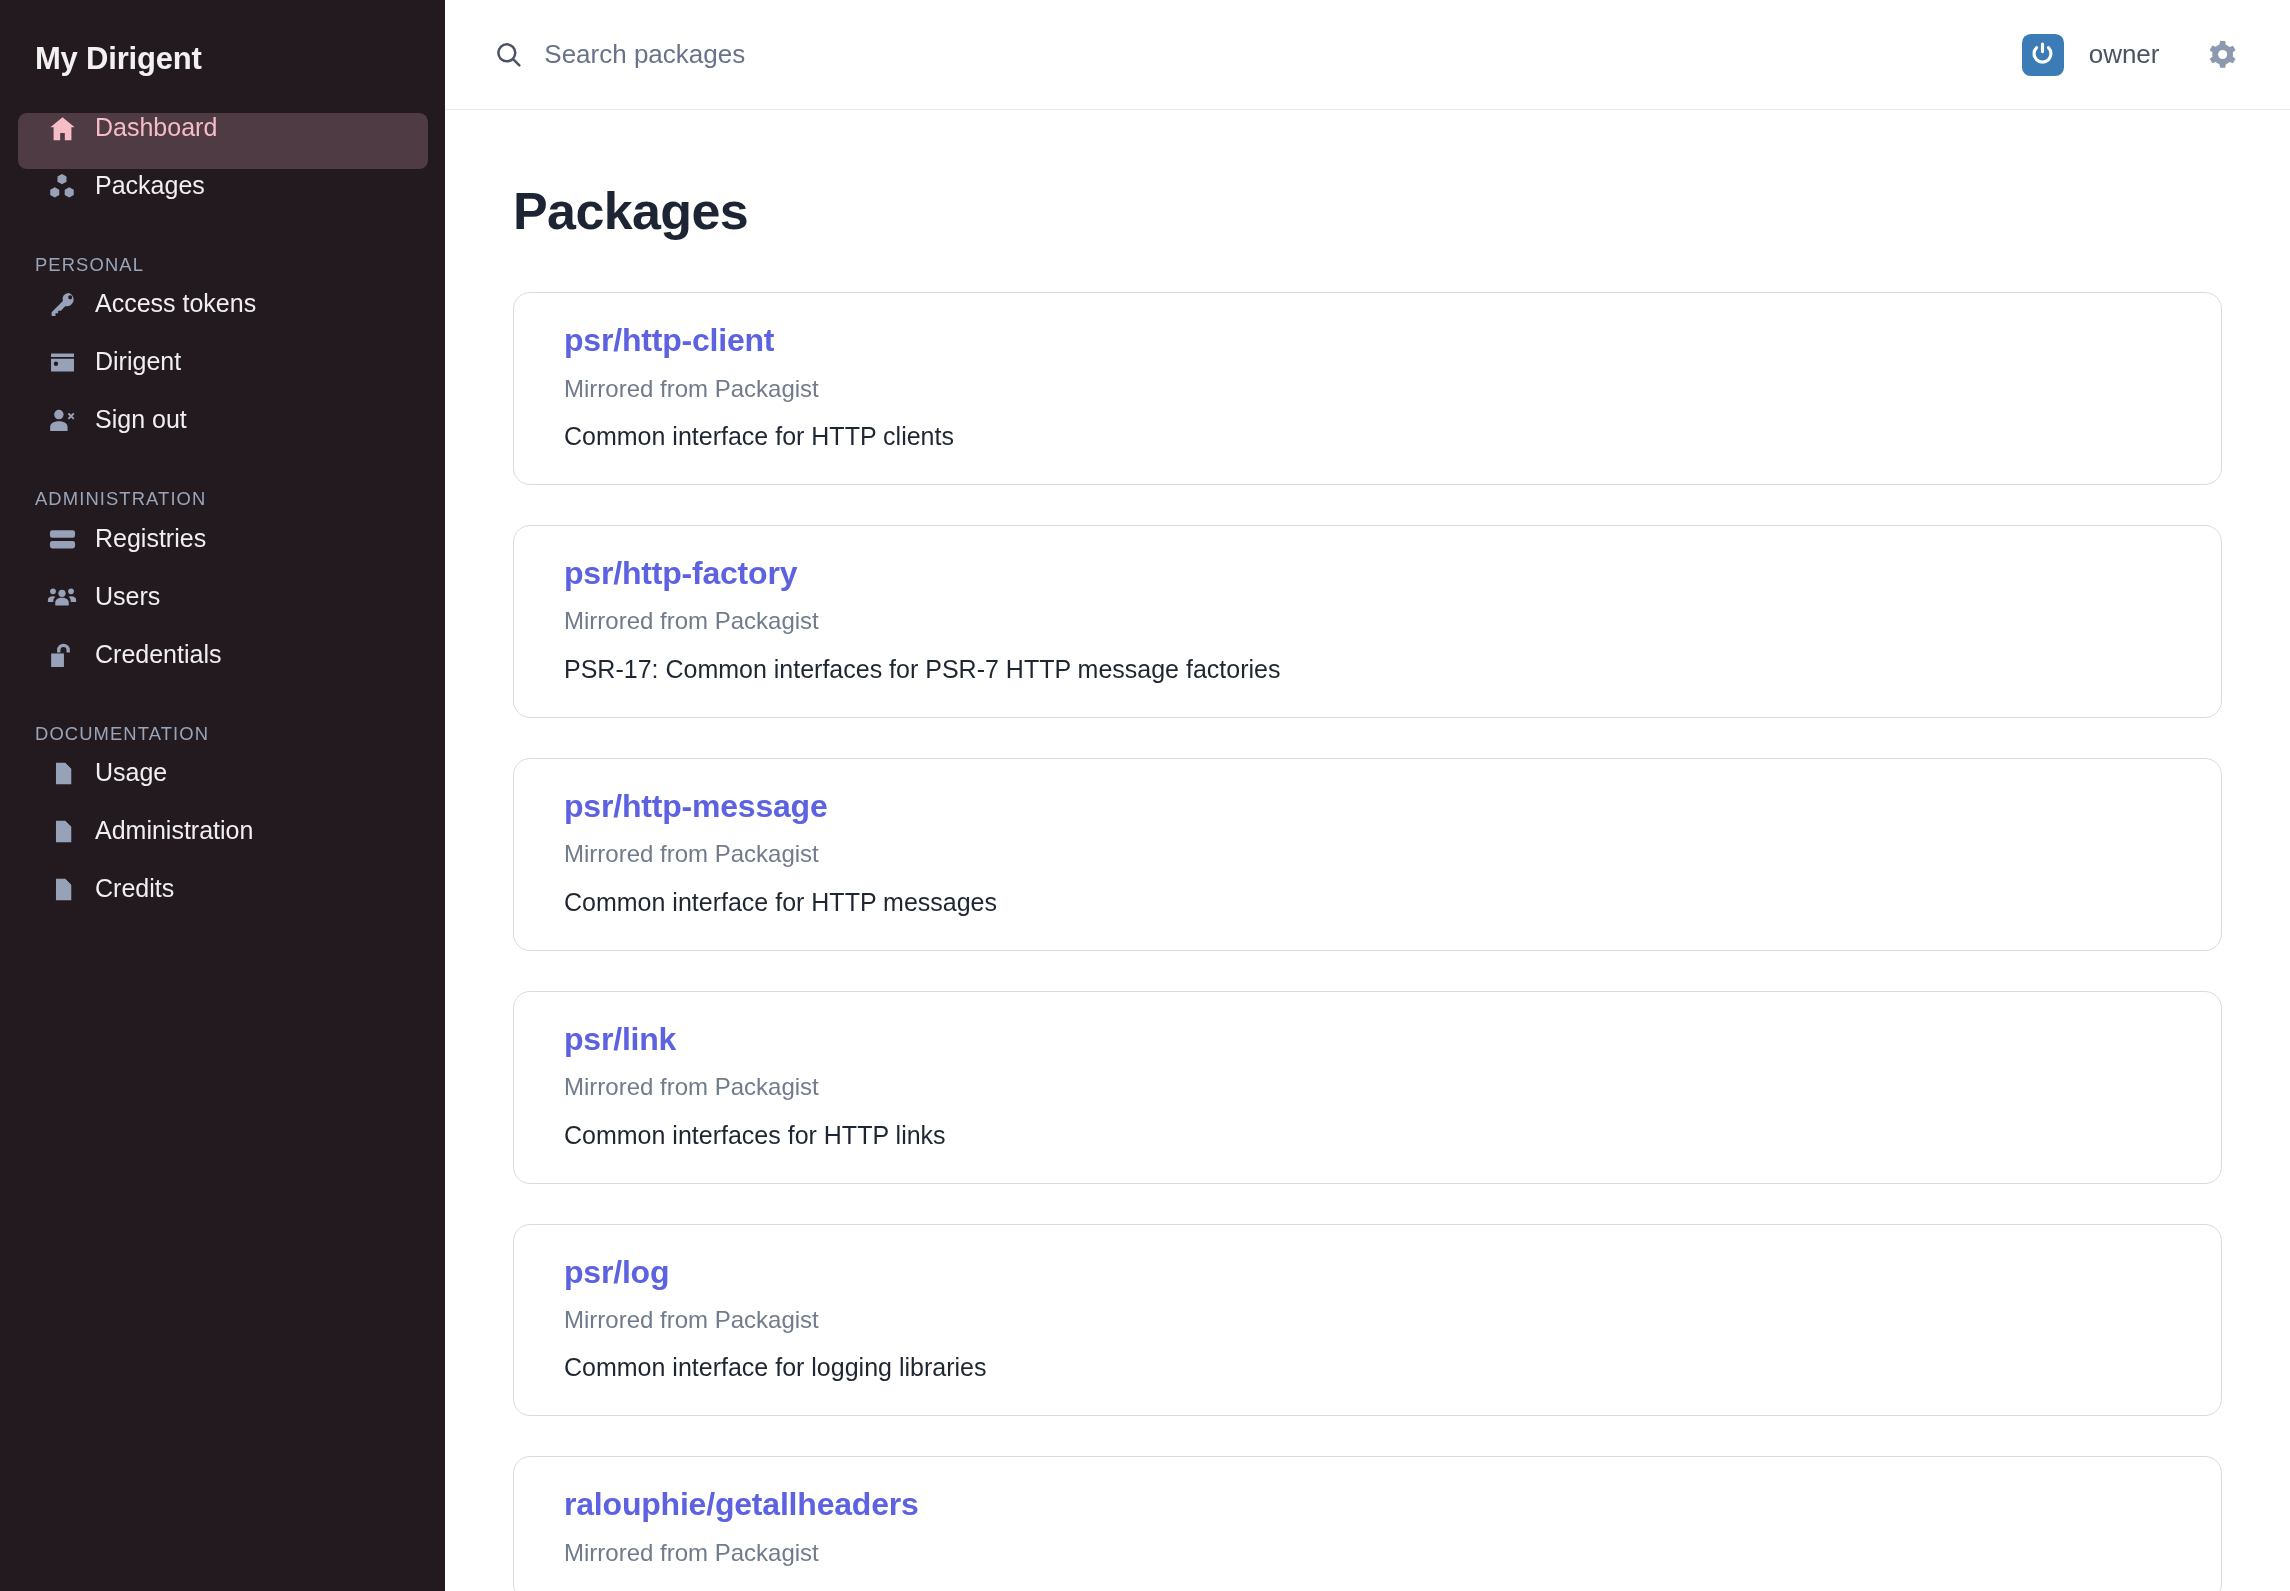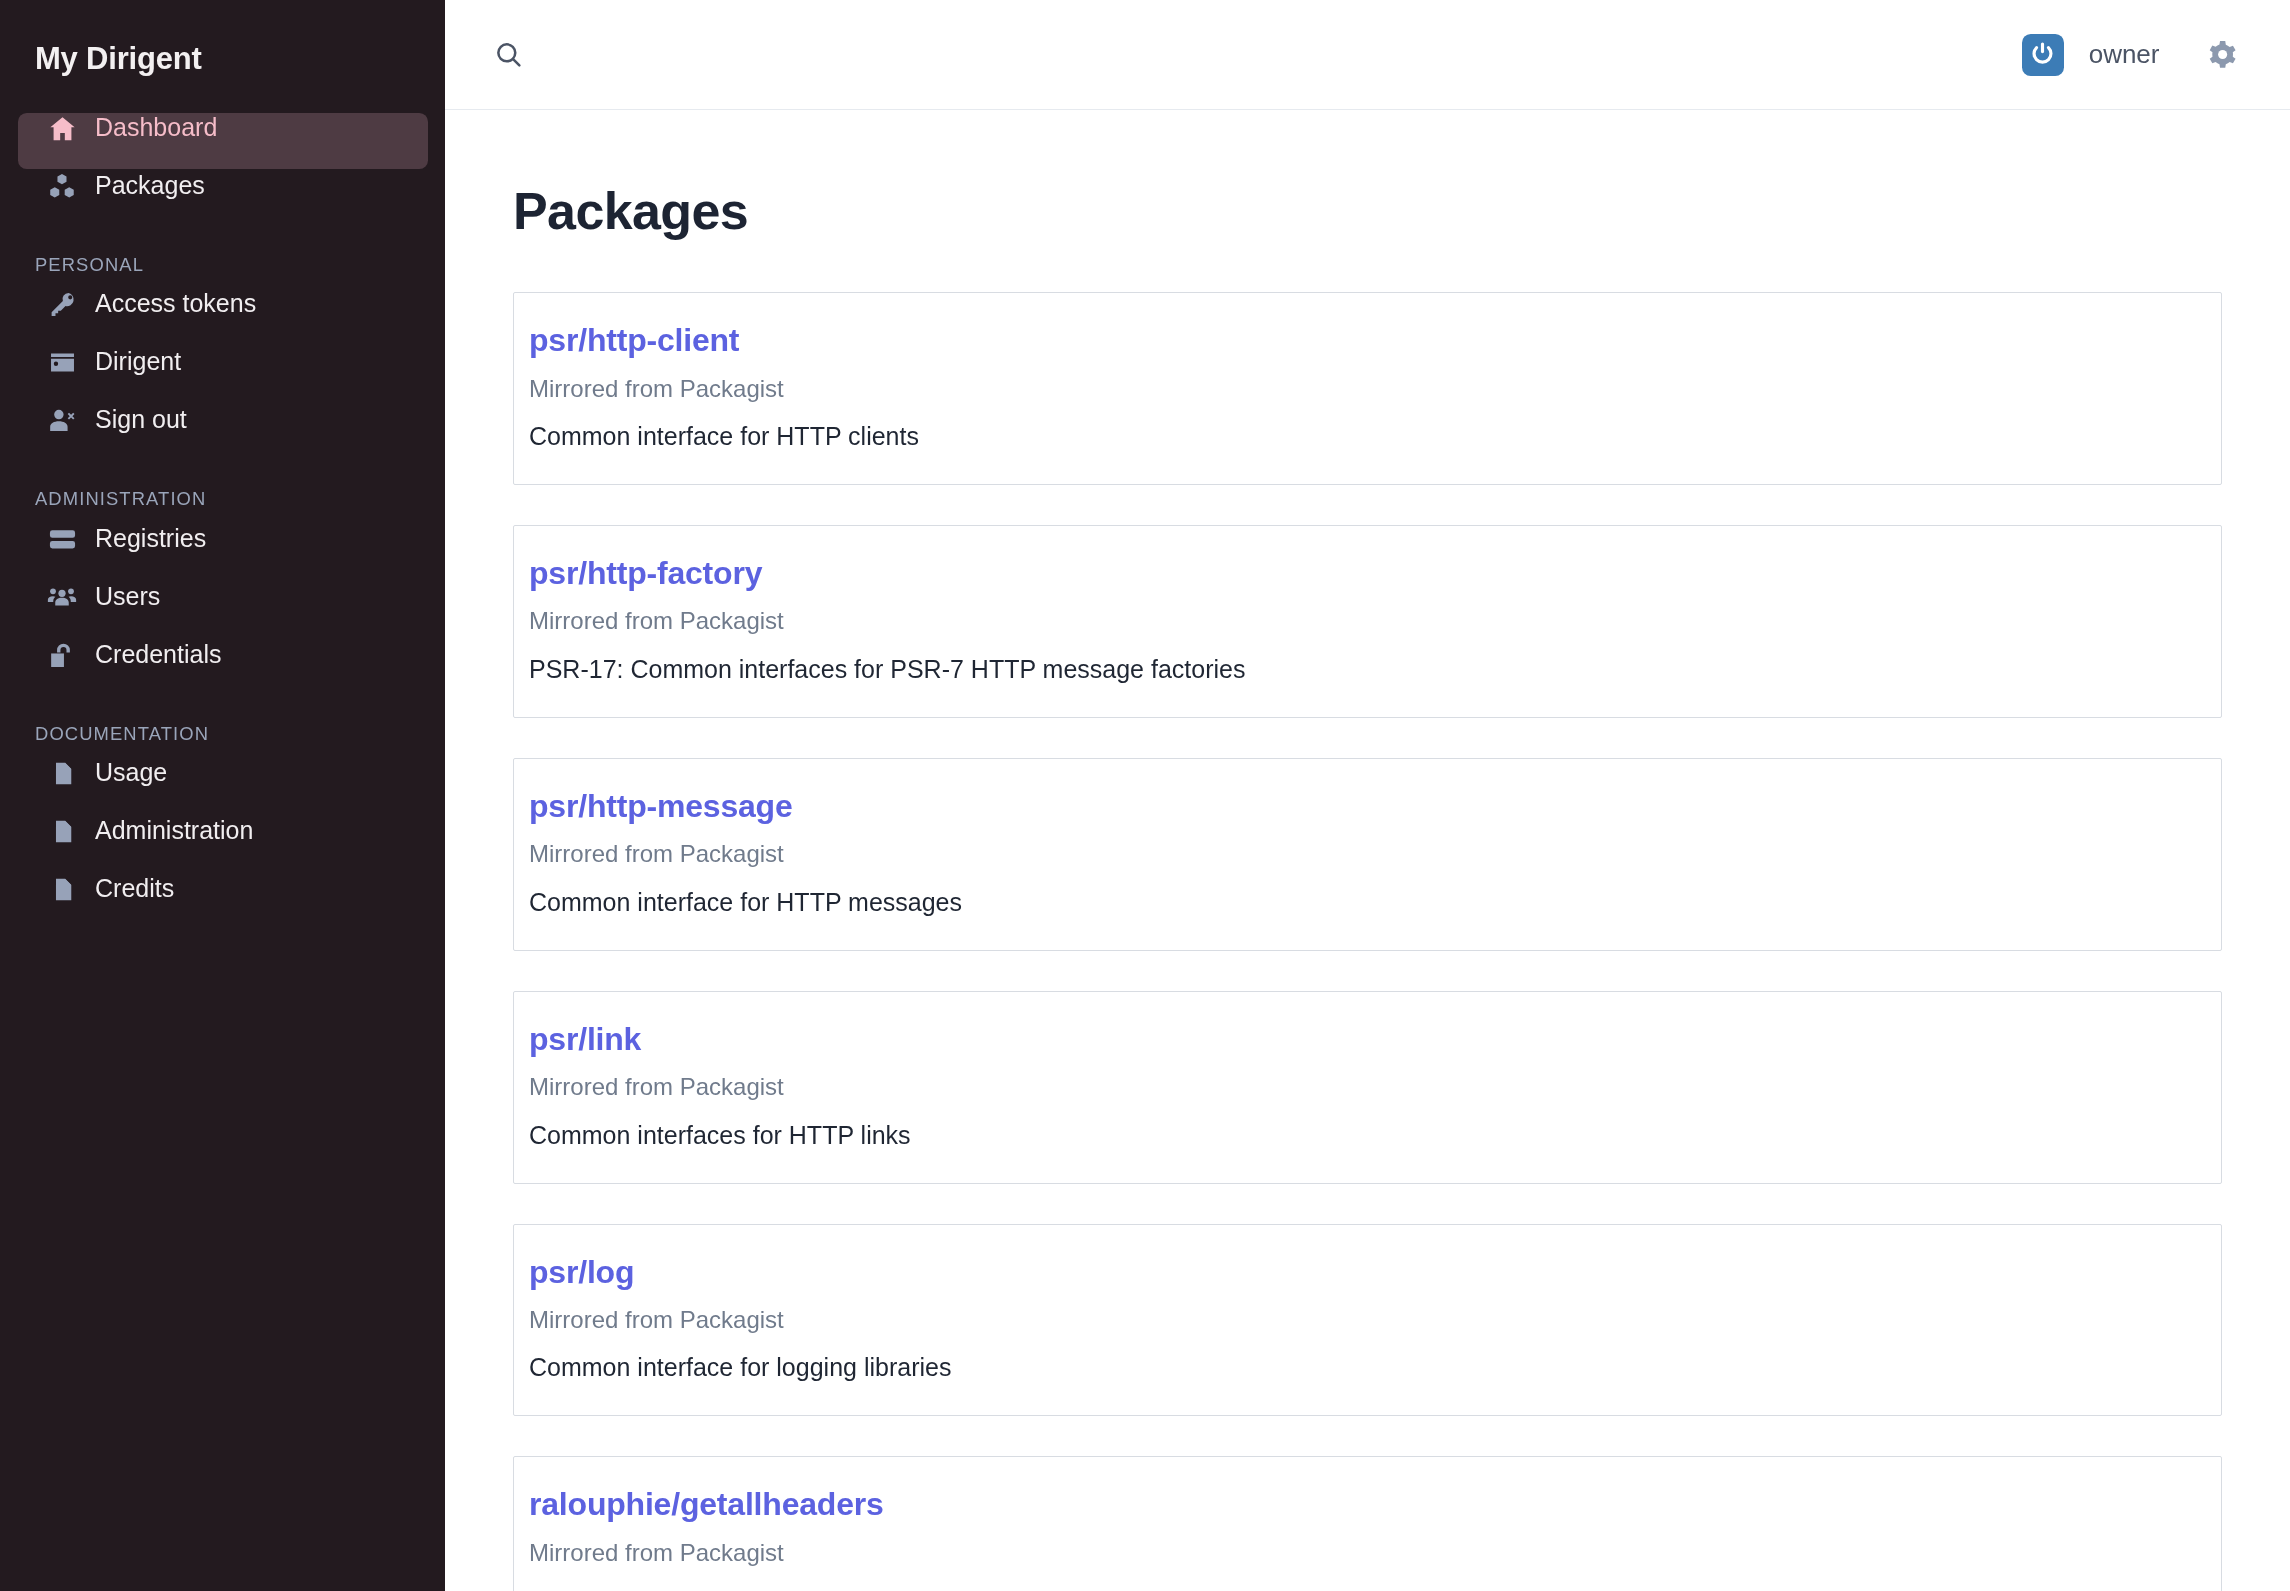--- a/index.html
+++ b/index.html
@@ -161,23 +161,23 @@
     color: #1d2433;
     letter-spacing: -0.6px;
     margin: 71px 0 0 0;
     padding-left: 0;
   }
 
   .cards { margin-top: 51px; }
 
   .pkg-card {
     border: 1px solid #d8dce2;
-    border-radius: 2px;
+    border-radius: 17px;
     background: #fff;
-    padding: 29px 33px 33px 15px;
+    padding: 29px 33px 33px 50px;
     margin-bottom: 40px;
   }
 
   .pkg-name {
     font-size: 32px;
     font-weight: bold;
     color: #5c62e0;
     letter-spacing: -0.2px;
     text-decoration: none;
     display: inline-block;
@@ -334,20 +334,21 @@
   <section class="main">
 
     <header class="topbar">
       <div class="search-wrap">
         <span class="search-icon">
           <svg width="29" height="29" viewBox="0 0 24 24" fill="none" stroke="#4b5465" stroke-width="2.1" stroke-linecap="round">
             <circle cx="10.6" cy="10.6" r="7"></circle>
               <line x1="15.8" y1="15.8" x2="21" y2="21"></line>
           </svg>
         </span>
+        <input class="search-input" type="text" placeholder="Search packages" style="">
       </div>
 
       <div class="topbar-right">
         <span class="avatar">
           <svg width="29" height="29" viewBox="0 0 24 24" fill="none" stroke="#ffffff" stroke-width="2.6" stroke-linecap="round">
             <path d="M12 3.4v6.2"></path>
             <path d="M16.9 6.3a7 7 0 1 1-9.8 0"></path>
           </svg>
         </span>
         <span class="owner-name">owner</span>

